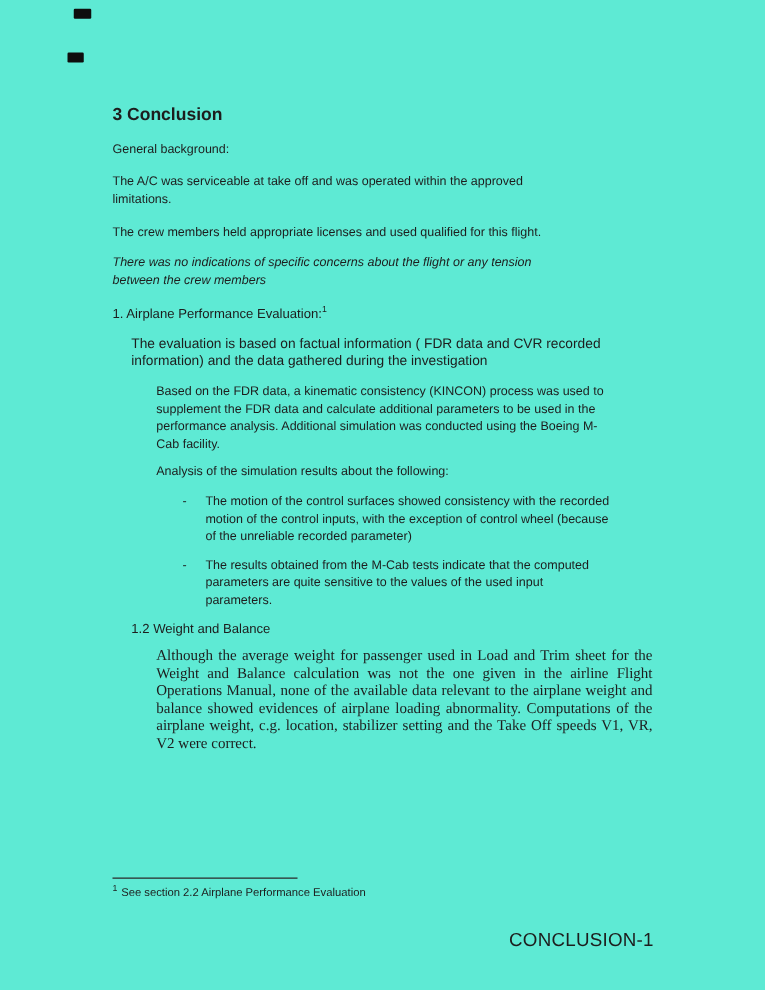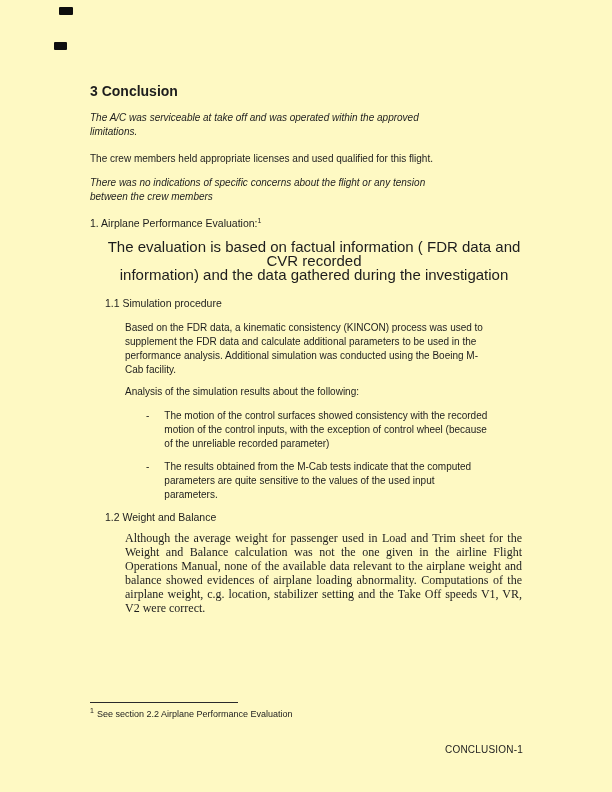--- a/index.html
+++ b/index.html
@@ -1,37 +1,37 @@
 <!DOCTYPE html>
 <html><head>
 <meta charset="utf-8">
 <style>
   html,body{margin:0;padding:0;background:#9a9a9a;}
   .page{
     position:relative;
     width:612px;height:792px;
-    background:#fef9c3;
+    background:#5eead4;
     overflow:hidden;
     font-family:"Liberation Sans","DejaVu Sans",sans-serif;
     color:#1d1d1d;
   }
   .content{
     position:absolute;left:90px;top:84px;width:433px;
     font-size:10px;line-height:14px;
   }
   .para{white-space:pre-line;}
   .h1{font-size:14px;line-height:15px;font-weight:bold;margin:0;}
   .h2{font-size:11px;line-height:14px;font-weight:bold;margin:13px 0 0 0;}
   .lead{margin-top:14px;}
-  .pA{margin-top:12px;font-style:italic;}
+  .pA{margin-top:12px;}
   .pB{margin-top:13px;}
   .pC{margin-top:10px;font-style:italic;}
   .sec-h{font-size:10.5px;margin-top:12px;}
   .note-label{margin-top:11px;margin-left:15px;}
-  .note-para{margin-top:10px;margin-left:15px;font-size:15px;text-align:center;}
+  .note-para{margin-top:10px;margin-left:15px;font-size:11px;}
   .h11{font-size:10.5px;margin-top:14px;margin-left:15px;}
   .based-para{margin-top:11px;margin-left:35px;}
   .analysis{margin-top:8px;margin-left:35px;}
   .bullet{display:flex;margin-left:56px;gap:15px;}
   .bullet.first{margin-top:10px;}
   .bullet.second{margin-top:9px;}
   .bullet .dash{flex:0 0 auto;}
   .bullet .btext{flex:1;white-space:pre-line;}
   .h12{font-size:10.5px;margin-top:8px;margin-left:15px;}
   .wb-para{margin-top:7px;margin-left:35px;width:397px;
@@ -41,57 +41,57 @@
     position:absolute;left:90px;top:702px;width:148px;height:0;
     border-top:1.2px solid #2a2a2a;
   }
   .footnote{
     position:absolute;left:90px;top:708px;width:420px;
     font-size:9px;line-height:13px;
   }
   .footnote .fn-text{margin-left:3px;margin-top:44px;}
   .footer-label{
     position:absolute;right:89px;top:744px;
-    font-size:10px;letter-spacing:0.2px;
+    font-size:15px;letter-spacing:0.2px;
   }
   .scan-mark{position:absolute;background:#0e0e0e;border-radius:1px;}
   .scan-mark.m1{left:59px;top:7px;width:14px;height:8px;}
   .scan-mark.m2{left:54px;top:42px;width:13px;height:8px;}
 </style>
 </head>
 <body>
 
 <div class="page">
 
   <div class="scan-mark m1"></div>
   <div class="scan-mark m2"></div>
 
   <div class="content">
 
     <div class="h1">3 Conclusion</div>
 
 
+    <div class="lead para">General background:</div>
 
     <div class="pA para">The A/C was serviceable at take off and was operated within the approved
 limitations.</div>
 
     <div class="pB para">The crew members held appropriate licenses and used qualified for this flight.</div>
 
     <div class="pC para">There was no indications of specific concerns about the flight or any tension
 between the crew members</div>
 
     <div class="sec-h">
       <span>1. Airplane Performance Evaluation:</span><sup class="fn-ref">1</sup>
     </div>
 
 
     <div class="note-para para">The evaluation is based  on factual information ( FDR data and CVR recorded
 information) and the data gathered during the investigation</div>
 
-    <div class="h11">1.1 Simulation procedure</div>
 
     <div class="based-para para">Based on the FDR data, a kinematic consistency (KINCON) process was used to
 supplement the FDR data and calculate additional parameters to be used in the
 performance analysis. Additional simulation was conducted using the Boeing M-
 Cab facility.</div>
 
     <div class="analysis para">Analysis of the simulation results about the following:</div>
 
     <div class="bullet first">
       <span class="dash">-</span>

